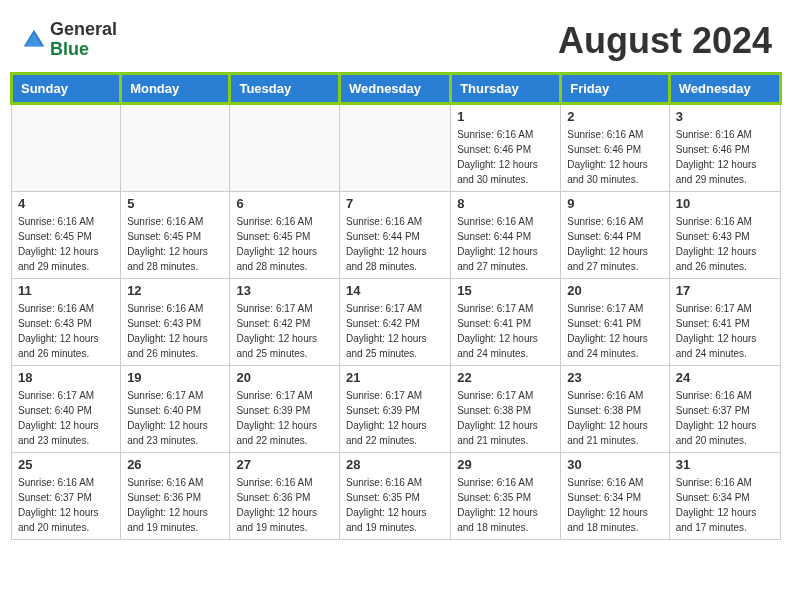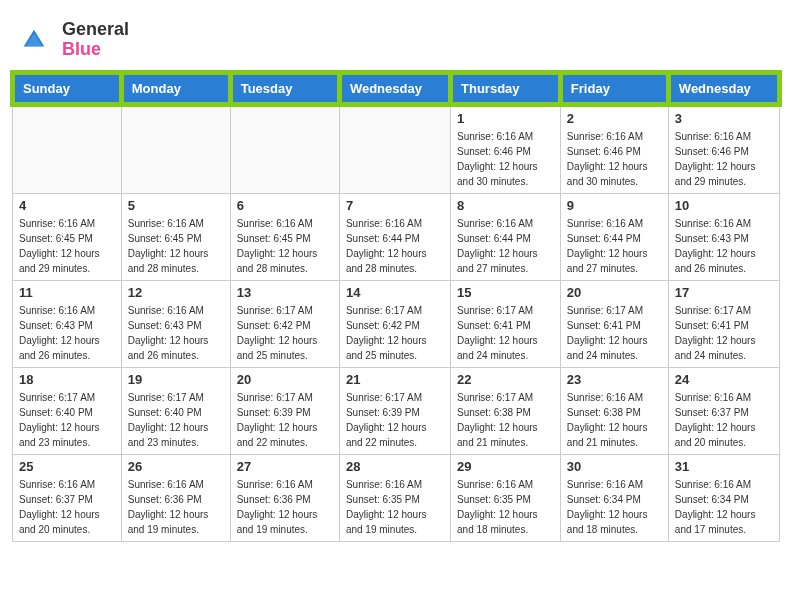--- a/index.html
+++ b/index.html
@@ -12,36 +12,36 @@
     }
     .header-area {
       display: flex;
       justify-content: space-between;
       align-items: flex-start;
       padding: 10px 10px 5px 10px;
     }
     .logo {
       display: flex;
       align-items: center;
-      gap: 14px;
+      gap: 2px;
     }
     .logo-text {
       display: flex;
       flex-direction: column;
       line-height: 1.1;
     }
     .logo-general {
       font-size: 18px;
       font-weight: bold;
       color: #333;
     }
     .logo-blue {
       font-size: 18px;
       font-weight: bold;
-      color: #ec4899;
+      color: #15803d;
     }
     .logo-icon {
       width: 28px;
       height: 28px;
     }
     .title-area {
       text-align: right;
     }
     .month-title {
       font-size: 36px;
@@ -57,21 +57,21 @@
       border-collapse: collapse;
       margin-top: 5px;
     }
     .calendar th {
       background-color: #2a7fd4;
       color: #fff;
       text-align: left;
       padding: 6px 8px;
       font-size: 13px;
       font-weight: bold;
-      border: 5px solid #84cc16;
+      border: 3px solid #84cc16;
     }
     .calendar td {
       vertical-align: top;
       border: 1px solid #ccc;
       padding: 4px 6px;
       width: 113px;
       min-height: 80px;
       font-size: 10.5px;
       color: #333;
       background: #fff;
@@ -99,20 +99,21 @@
     <svg class="logo-icon" viewBox="0 0 30 30">
       <polygon points="15,4 26,22 4,22" fill="#2a7fd4"></polygon>
       <polygon points="15,8 24,22 6,22" fill="#5aaaf0" opacity="0.5"></polygon>
     </svg>
     <div class="logo-text">
       <span class="logo-general">General</span>
       <span class="logo-blue">Blue</span>
     </div>
   </div>
   <div class="title-area">
+    <div class="month-title">August 2024</div>
   </div>
 </div>
 
 <table class="calendar">
   <thead>
     <tr>
     <th>Sunday</th>
         <th>Monday</th>
         <th>Tuesday</th>
         <th>Wednesday</th>

